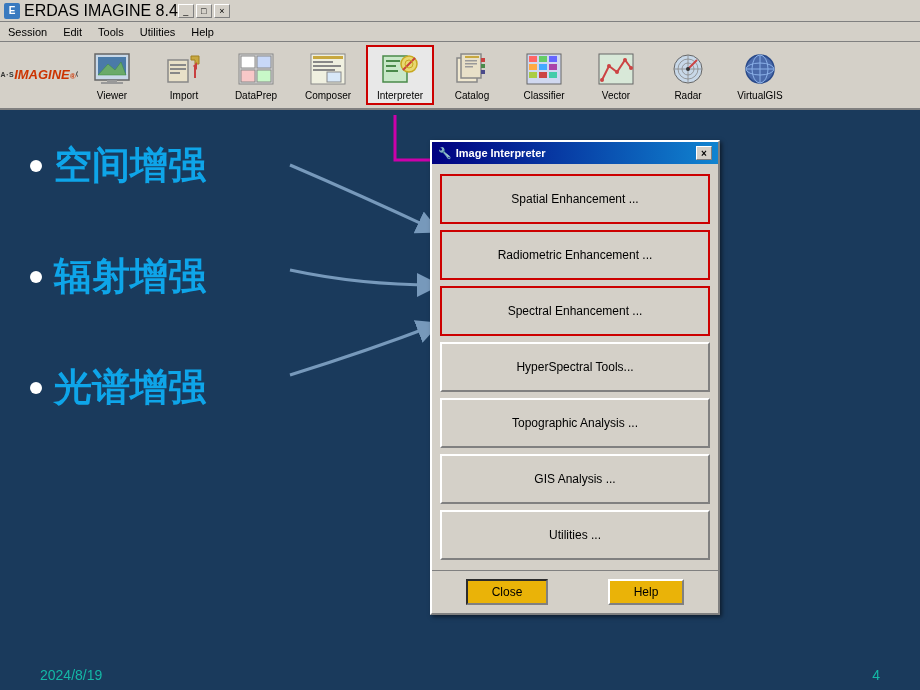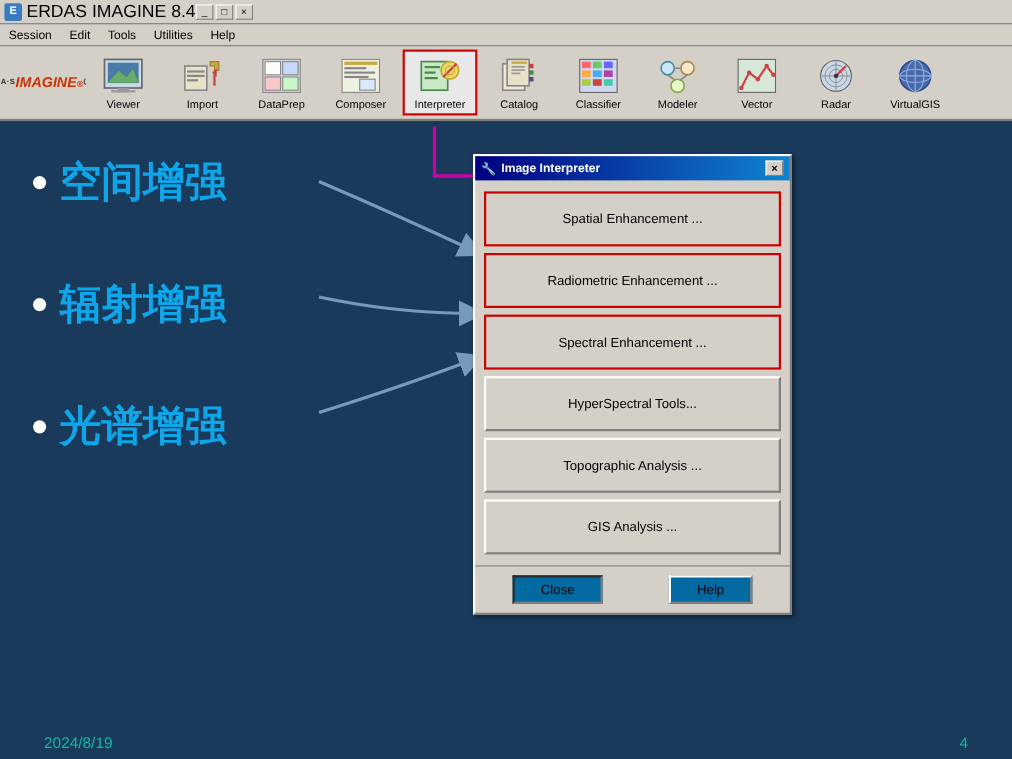--- a/index.html
+++ b/index.html
@@ -198,21 +198,21 @@
     }
     #dialog-footer {
       display: flex;
       justify-content: space-around;
       padding: 8px;
       border-top: 1px solid #808080;
       gap: 8px;
     }
     .dialog-footer-btn {
       padding: 4px 24px;
-      background: #0369a1;
+      background: #eab308;
       border: 2px solid #808080;
       border-top-color: #ffffff;
       border-left-color: #ffffff;
       font-size: 12px;
       cursor: pointer;
       font-family: Arial, sans-serif;
       text-align: center;
     }
     .dialog-footer-btn.close-btn {
       border: 2px inset #808080;
@@ -391,33 +391,20 @@
         <rect x="14" y="12" width="8" height="6" fill="#44aaff"></rect>
         <rect x="24" y="12" width="8" height="6" fill="#aa44aa"></rect>
         <rect x="4" y="20" width="8" height="6" fill="#aacc44"></rect>
         <rect x="14" y="20" width="8" height="6" fill="#cc4444"></rect>
         <rect x="24" y="20" width="8" height="6" fill="#44ccaa"></rect>
       </svg>
     </div>
     <span class="toolbar-label">Classifier</span>
   </div>
 
-  <div class="toolbar-btn">
-    <div class="toolbar-icon">
-      <svg width="38" height="34" viewBox="0 0 38 34">
-        <circle cx="10" cy="10" r="6" fill="#c8e8f8" stroke="#4a8aaa" stroke-width="1.5"></circle>
-        <circle cx="28" cy="10" r="6" fill="#f8e8c8" stroke="#aa8a4a" stroke-width="1.5"></circle>
-        <circle cx="19" cy="26" r="6" fill="#e8f8c8" stroke="#8aaa4a" stroke-width="1.5"></circle>
-        <line x1="16" y1="10" x2="22" y2="10" stroke="#888" stroke-width="1.5" marker-end="url(#arr)"></line>
-        <line x1="10" y1="16" x2="17" y2="21" stroke="#888" stroke-width="1.5"></line>
-        <line x1="28" y1="16" x2="21" y2="21" stroke="#888" stroke-width="1.5"></line>
-      </svg>
-    </div>
-    <span class="toolbar-label">Modeler</span>
-  </div>
 
   <div class="toolbar-btn">
     <div class="toolbar-icon">
       <svg width="38" height="34" viewBox="0 0 38 34">
         <rect x="2" y="2" width="34" height="30" fill="#d8e8d8" stroke="#666" stroke-width="1"></rect>
         <polyline points="5,28 12,14 20,20 28,8 34,16" fill="none" stroke="#cc4444" stroke-width="2"></polyline>
         <circle cx="5" cy="28" r="2" fill="#cc4444"></circle>
         <circle cx="12" cy="14" r="2" fill="#cc4444"></circle>
         <circle cx="20" cy="20" r="2" fill="#cc4444"></circle>
         <circle cx="28" cy="8" r="2" fill="#cc4444"></circle>
@@ -505,20 +492,21 @@
       </div>
       <div id="dialog-close-btn">×</div>
     </div>
     <div id="dialog-body">
       <button class="dialog-btn highlighted">Spatial Enhancement ...</button>
       <button class="dialog-btn highlighted">Radiometric Enhancement ...</button>
       <button class="dialog-btn highlighted">Spectral Enhancement ...</button>
       <button class="dialog-btn">HyperSpectral Tools...</button>
       <button class="dialog-btn">Topographic Analysis ...</button>
       <button class="dialog-btn">GIS Analysis ...</button>
+      <button class="dialog-btn">Utilities ...</button>
     </div>
     <div id="dialog-footer">
       <button class="dialog-footer-btn close-btn">Close</button>
       <button class="dialog-footer-btn">Help</button>
     </div>
   </div>
 
   <div id="bottom-bar">
     <span>2024/8/19</span>
     <span>4</span>

